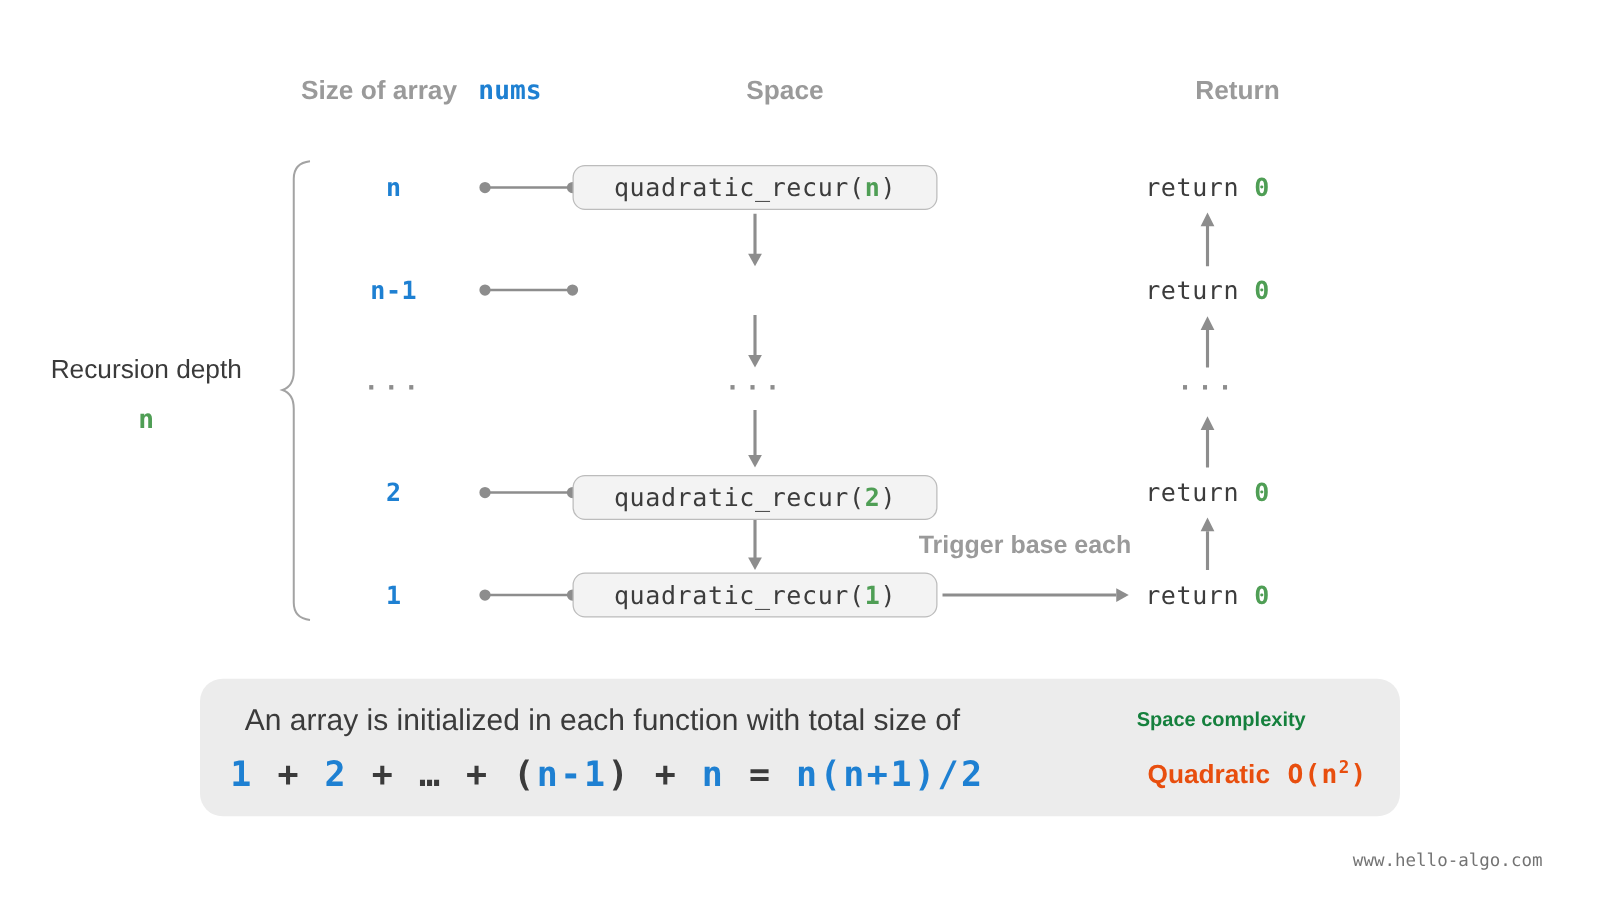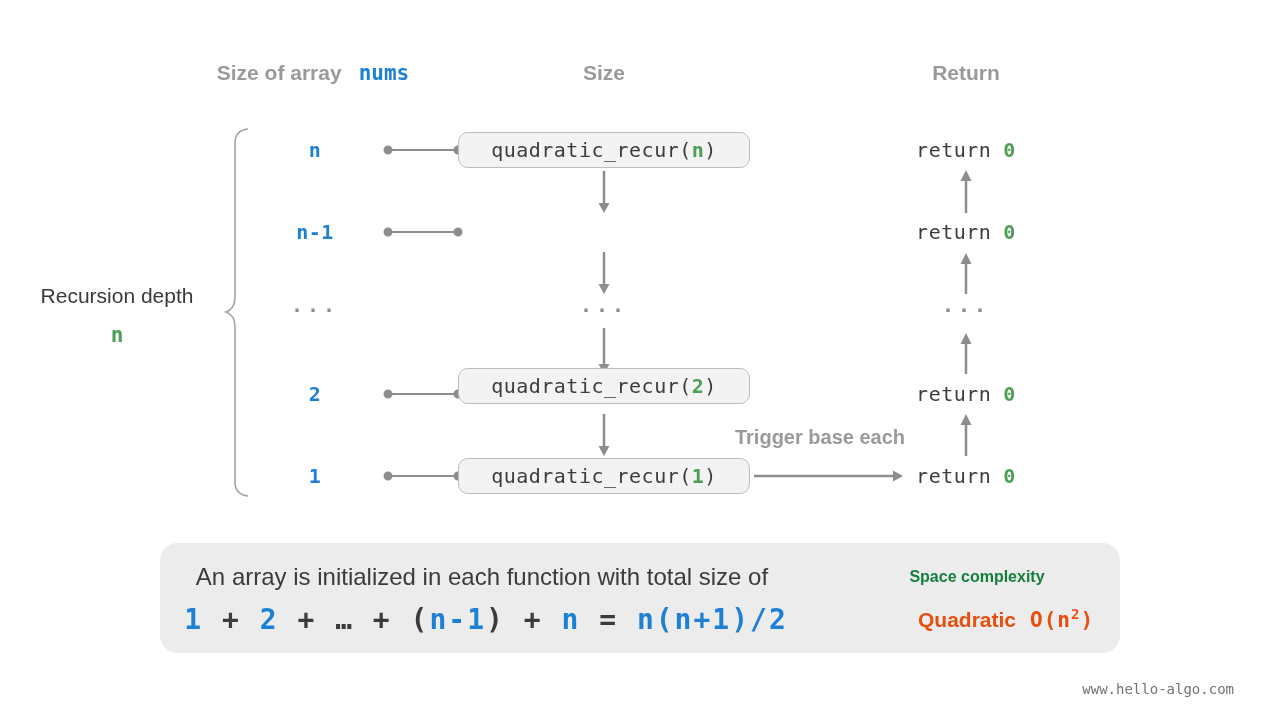--- a/index.html
+++ b/index.html
@@ -9,21 +9,21 @@
   .ctr{transform:translate(-50%,-50%);}
   svg{position:absolute;left:0;top:0;}
   .b{font-weight:bold;}
 
   .c-blue{color:#1e80d2;}
   .c-green{color:#4f9e55;}
   .c-dark{color:#3b3b3b;}
   .c-orange{color:#e84e0e;}
 
   .col-header{font-size:21px;font-weight:bold;color:#9a9a9a;white-space:nowrap;
-              display:flex;gap:17px;align-items:baseline;}
+              display:flex;gap:17px;align-items:baseline;margin-left:24px;}
   .col-header .code-part{font-family:"DejaVu Sans Mono", monospace;font-size:21px;}
 
   .size-label{font-size:20px;font-weight:bold;letter-spacing:0.5px;white-space:nowrap;
               font-family:"DejaVu Sans Mono", monospace;}
 
   .call-box{left:458px;width:292px;height:36px;background:#f3f3f3;border:1.5px solid #bcbcbc;
             border-radius:10px;box-sizing:border-box;display:flex;align-items:center;justify-content:center;}
   .code{font-family:"DejaVu Sans Mono", monospace;font-size:20px;letter-spacing:0.5px;
         color:#3c3c3c;white-space:pre;}
   .ret{display:flex;align-items:baseline;}
@@ -119,21 +119,21 @@
     </g>
 
     <polygon points="806,593 824,593 824,585 843,600 824,615 824,607 806,607" fill="#c5c5c5"></polygon>
   </svg>
 
   <div class="abs ctr col-header" style="left:313px;top:73px;">
     <span>Size of array</span>
     <span class="code-part c-blue">nums</span>
   </div>
   <div class="abs ctr col-header" style="left:604px;top:73px;">
-    <span>Size</span>
+    <span>Space</span>
   </div>
   <div class="abs ctr col-header" style="left:966px;top:73px;">
     <span>Return</span>
   </div>
 
   <div class="abs ctr depth-title" style="left:117px;top:296px;">Recursion depth</div>
   <div class="abs ctr depth-n c-green" style="left:117px;top:335px;">n</div>
 
   <div class="abs ctr size-label c-blue" style="left:315px;top:150px;">n</div>
   <div class="abs call-box" style="top:132px;justify-content:center;">
@@ -148,21 +148,21 @@
   <div class="abs ctr code ret" style="left:966px;top:232px;">
     <span>return</span>
     <span class="ret-val c-green b">0</span>
   </div>
 
   <div class="abs ctr dots" style="left:315px;top:310px;">···</div>
   <div class="abs ctr dots" style="left:604px;top:310px;">···</div>
   <div class="abs ctr dots" style="left:966px;top:310px;">···</div>
 
   <div class="abs ctr size-label c-blue" style="left:315px;top:394px;">2</div>
-  <div class="abs call-box" style="top:368px;">
+  <div class="abs call-box" style="top:380px;">
     <span class="code"><span>quadratic_recur(</span><span class="c-green b">2</span><span>)</span></span>
   </div>
   <div class="abs ctr code ret" style="left:966px;top:394px;">
     <span>return</span>
     <span class="ret-val c-green b">0</span>
   </div>
 
   <div class="abs ctr trigger" style="left:820px;top:437px;">Trigger base each</div>
 
   <div class="abs ctr size-label c-blue" style="left:315px;top:476px;">1</div>

